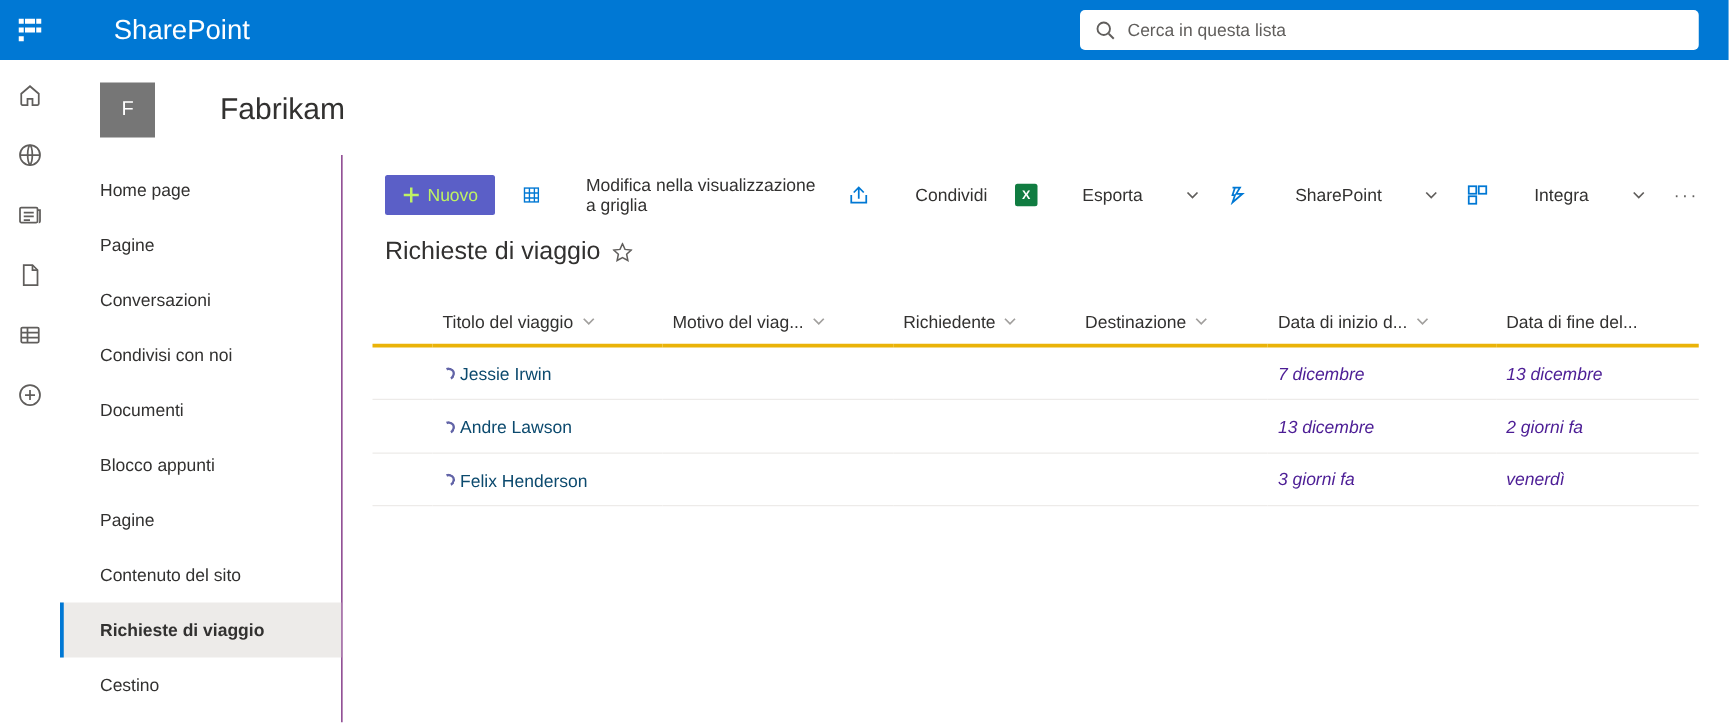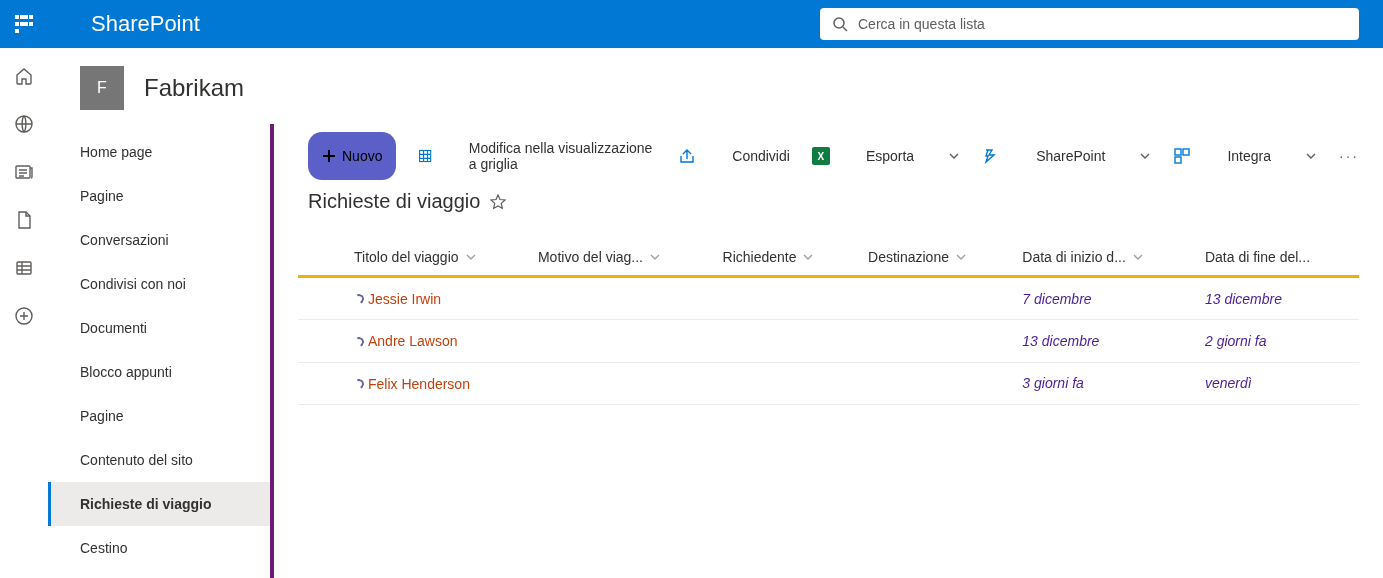--- a/index.html
+++ b/index.html
@@ -2,64 +2,64 @@
 <html><head>
 <meta charset="utf-8">
 <style>
   * { box-sizing: border-box; margin: 0; padding: 0; }
   body { font-family: "Segoe UI", Arial, sans-serif; font-size: 14px; color: #323130; background: #fff; }
   
   .header-bar { height: 48px; background: #0078d4; color: #fff; display: flex; align-items: center; padding: 0 12px; }
   .waffle { width: 24px; height: 24px; display: flex; flex-wrap: wrap; justify-content: space-between; align-content: space-between; margin-right: 20px; cursor: pointer; padding: 3px; }
   .waffle span { width: 4px; height: 4px; background: #fff; }
   .brand { font-size: 22px; color: #fff; font-weight: 400; margin-left: 35px; }
-  .search-wrap { margin-left: auto; margin-right: 12px; width: 539px; }
+  .search-wrap { margin-left: auto; margin-right: 12px; width: 495px; }
   .search-box { display: flex; align-items: center; background: #fff; border-radius: 4px; height: 32px; padding: 0 12px; }
   .search-box svg { width: 16px; height: 16px; color: #605e5c; margin-right: 10px; }
   .search-box input { border: none; outline: none; flex: 1; font-size: 14px; color: #323130; }
   .search-box input::placeholder { color: #605e5c; }
 
   .layout { display: flex; height: calc(100vh - 48px); }
 
   .rail { width: 48px; border-right: none; display: flex; flex-direction: column; align-items: center; padding-top: 18px; gap: 28px; }
   .rail-icon { width: 20px; height: 20px; color: #605e5c; cursor: pointer; }
 
   .content-wrap { flex: 1; display: flex; flex-direction: column; }
 
   .site-header { display: flex; align-items: center; padding: 18px 32px 14px 32px; }
   .site-logo { width: 44px; height: 44px; background: #767676; color: #fff; display: flex; align-items: center; justify-content: center; font-size: 16px; margin-right: 20px; }
-  .site-title { font-size: 24px; font-weight: 400; color: #323130; }
+  .site-title { font-size: 24px; font-weight: 400; color: #323130; margin-left: 32px; }
 
   .main-split { display: flex; flex: 1; min-height: 0; }
-  .nav { width: 226px; border-right: 4px solid #701a75; padding-top: 6px; }
+  .nav { width: 226px; border-right: 1px solid #701a75; padding-top: 6px; }
   .nav-item { padding: 0 16px 0 32px; height: 44px; display: flex; align-items: center; color: #323130; cursor: pointer; position: relative; }
   .nav-item.selected { background: #edebe9; font-weight: 600; }
   .nav-item.selected::before { content:""; position:absolute; left:0; top:0; bottom:0; width:3px; background:#0078d4; }
 
   .main { flex: 1; padding: 0 24px; }
 
   .cmdbar { display: flex; align-items: center; height: 58px; gap: 22px; padding-left: 10px; padding-top: 6px; }
-  .btn-primary { background: #5b5fc7; color: #000000; height: 48px; border: none; border-radius: 14px; display: flex; align-items: center; padding: 0 14px; font-size: 14px; cursor: pointer; }
+  .btn-primary { background: #5b5fc7; color: #bef264; height: 32px; border: none; border-radius: 2px; display: flex; align-items: center; padding: 0 14px; font-size: 14px; cursor: pointer; }
   .btn-primary svg { width: 14px; height: 14px; margin-right: 6px; }
   .cmd { display: flex; align-items: center; color: #323130; cursor: pointer; font-size: 14px; gap: 28px; }
   .cmd svg.ico { width: 18px; height: 18px; margin-right: 8px; }
   .cmd .chev { width: 12px; height: 12px; margin-left: 6px; color: #605e5c; }
   .blue-ico { color: #0078d4; }
   .excel-ico { width:18px; height:18px; margin-right:8px; background:#107c41; color:#fff; font-size:10px; font-weight:700; display:flex; align-items:center; justify-content:center; border-radius:2px;}
   .more { width: 24px; height: 24px; display:flex; align-items:center; justify-content:center; color:#605e5c; cursor:pointer; letter-spacing: 2px; }
 
   .list-title-row { display: flex; align-items: center; padding: 8px 0 26px 10px; }
   .list-title { font-size: 20px; font-weight: 400; }
   .star { width: 16px; height: 16px; margin-left: 10px; color: #605e5c; cursor:pointer; }
 
   table.grid { width: 100%; border-collapse: collapse; }
   .grid th { text-align: right; font-weight: 400; color: #323130; padding: 10px 16px 10px 8px; border-bottom: 3px solid #eab308; font-size: 14px; white-space: nowrap; }
   .grid th .hdr { display:flex; align-items:center; cursor:pointer;}
   .grid th .chev2 { width:12px; height:12px; margin-left:6px; color:#a19f9d; }
-  .grid td { padding: 12px 16px 12px 8px; border-bottom: 1px solid #edebe9; font-size: 14px; color:#c2410c; vertical-align: middle; }
+  .grid td { padding: 12px 16px 12px 8px; border-bottom: 1px solid #edebe9; font-size: 14px; color:#0c4a6e; vertical-align: middle; }
   .grid td.muted { color:#4c1d95;font-style:italic; }
   .sel-col { width: 48px; }
   .title-col .presence { display:inline-block; width:10px; height:10px; border:2px solid #6264a7; border-left-color:transparent; border-bottom-color:transparent; border-radius:50%; margin-right:4px; transform: rotate(20deg); vertical-align: middle; }
   .title-col span { vertical-align: middle; }
 </style>
 </head>
 <body>
 
 <div class="header-bar">
   <div class="waffle">

